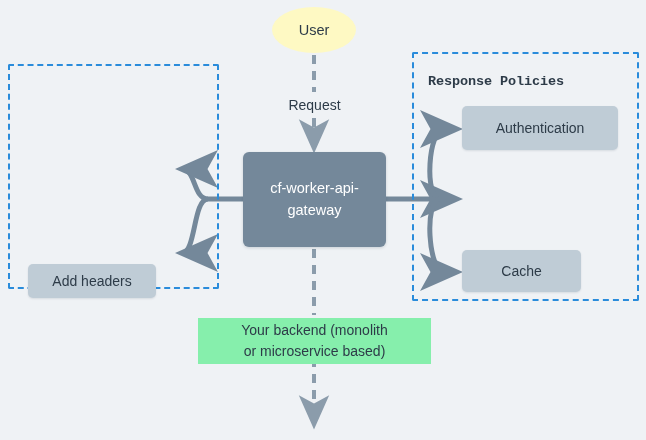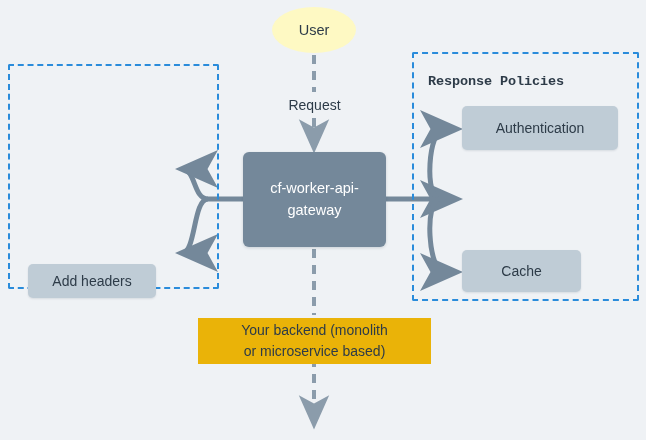--- a/index.html
+++ b/index.html
@@ -157,21 +157,21 @@
     left: 252px;
     top: 94px;
     width: 125px;
     background: #eff2f5;
     padding: 1px 0;
   }
   #label-backend {
     left: 198px;
     top: 318px;
     width: 233px;
-    background: #eab308;
+    background: #86efac;
     padding: 2px 0;
   }
 </style>
 </head>
 <body>
 
 <div id="canvas">
 
   <svg class="svg-layer" viewBox="0 0 646 440" xmlns="http://www.w3.org/2000/svg">
     <defs>

